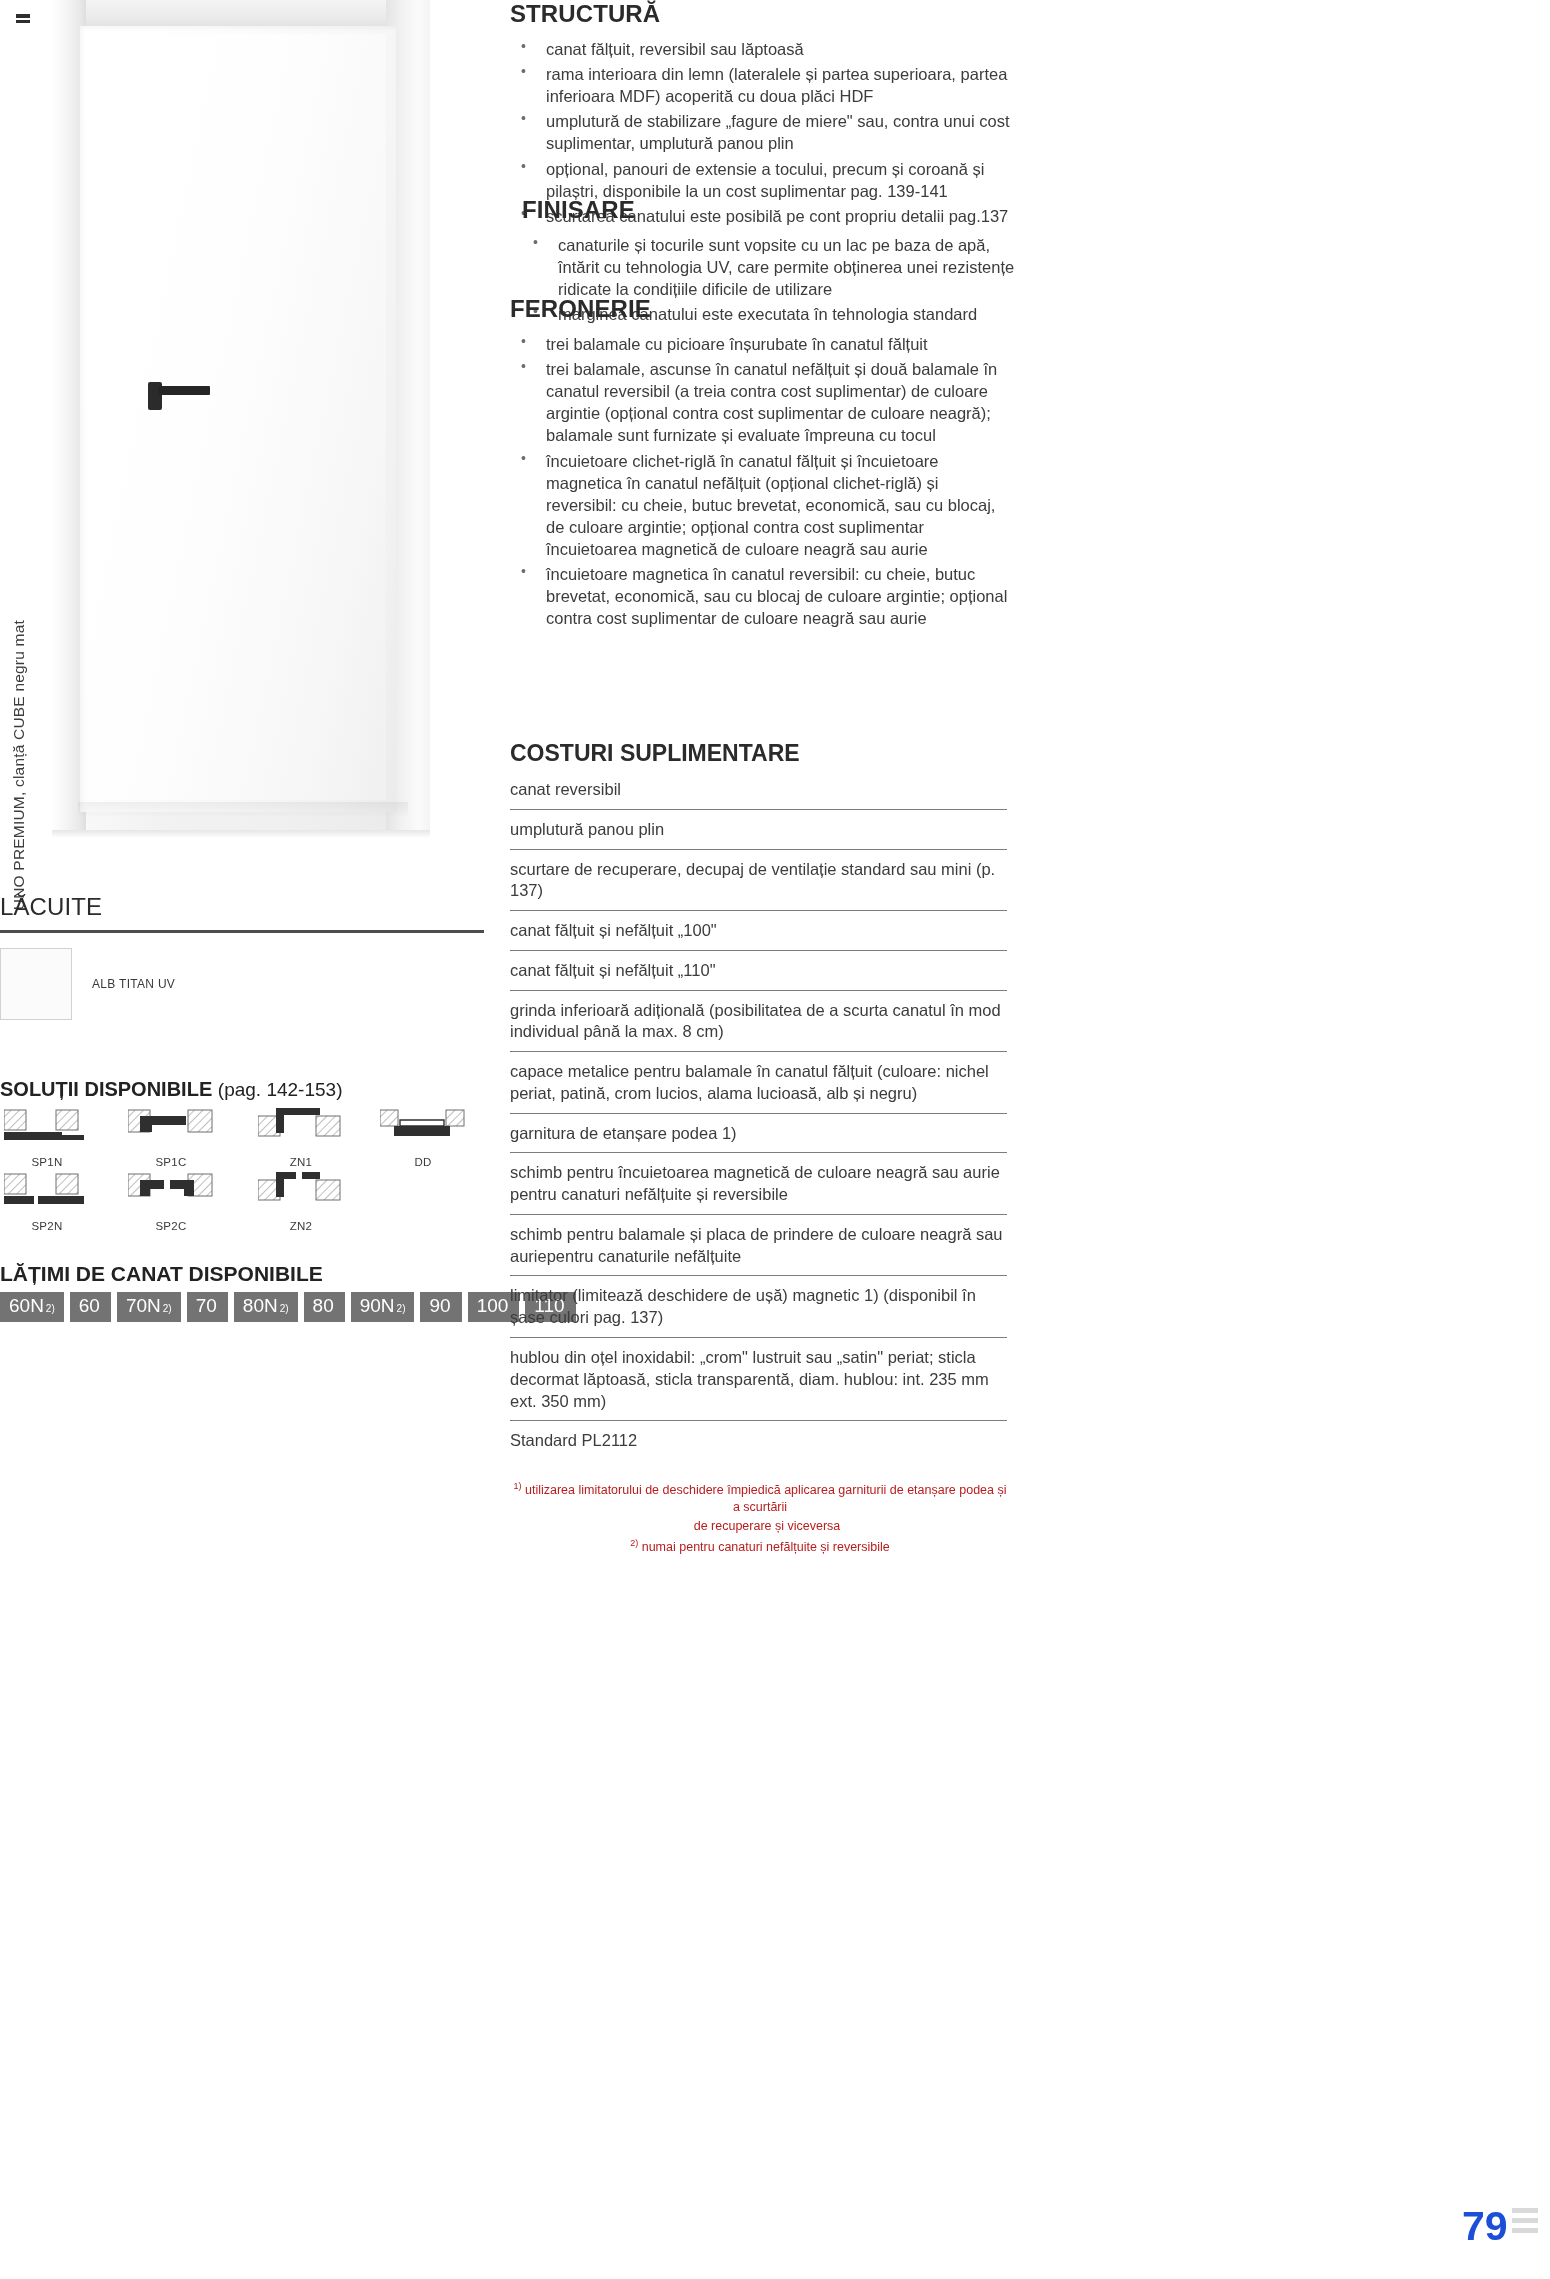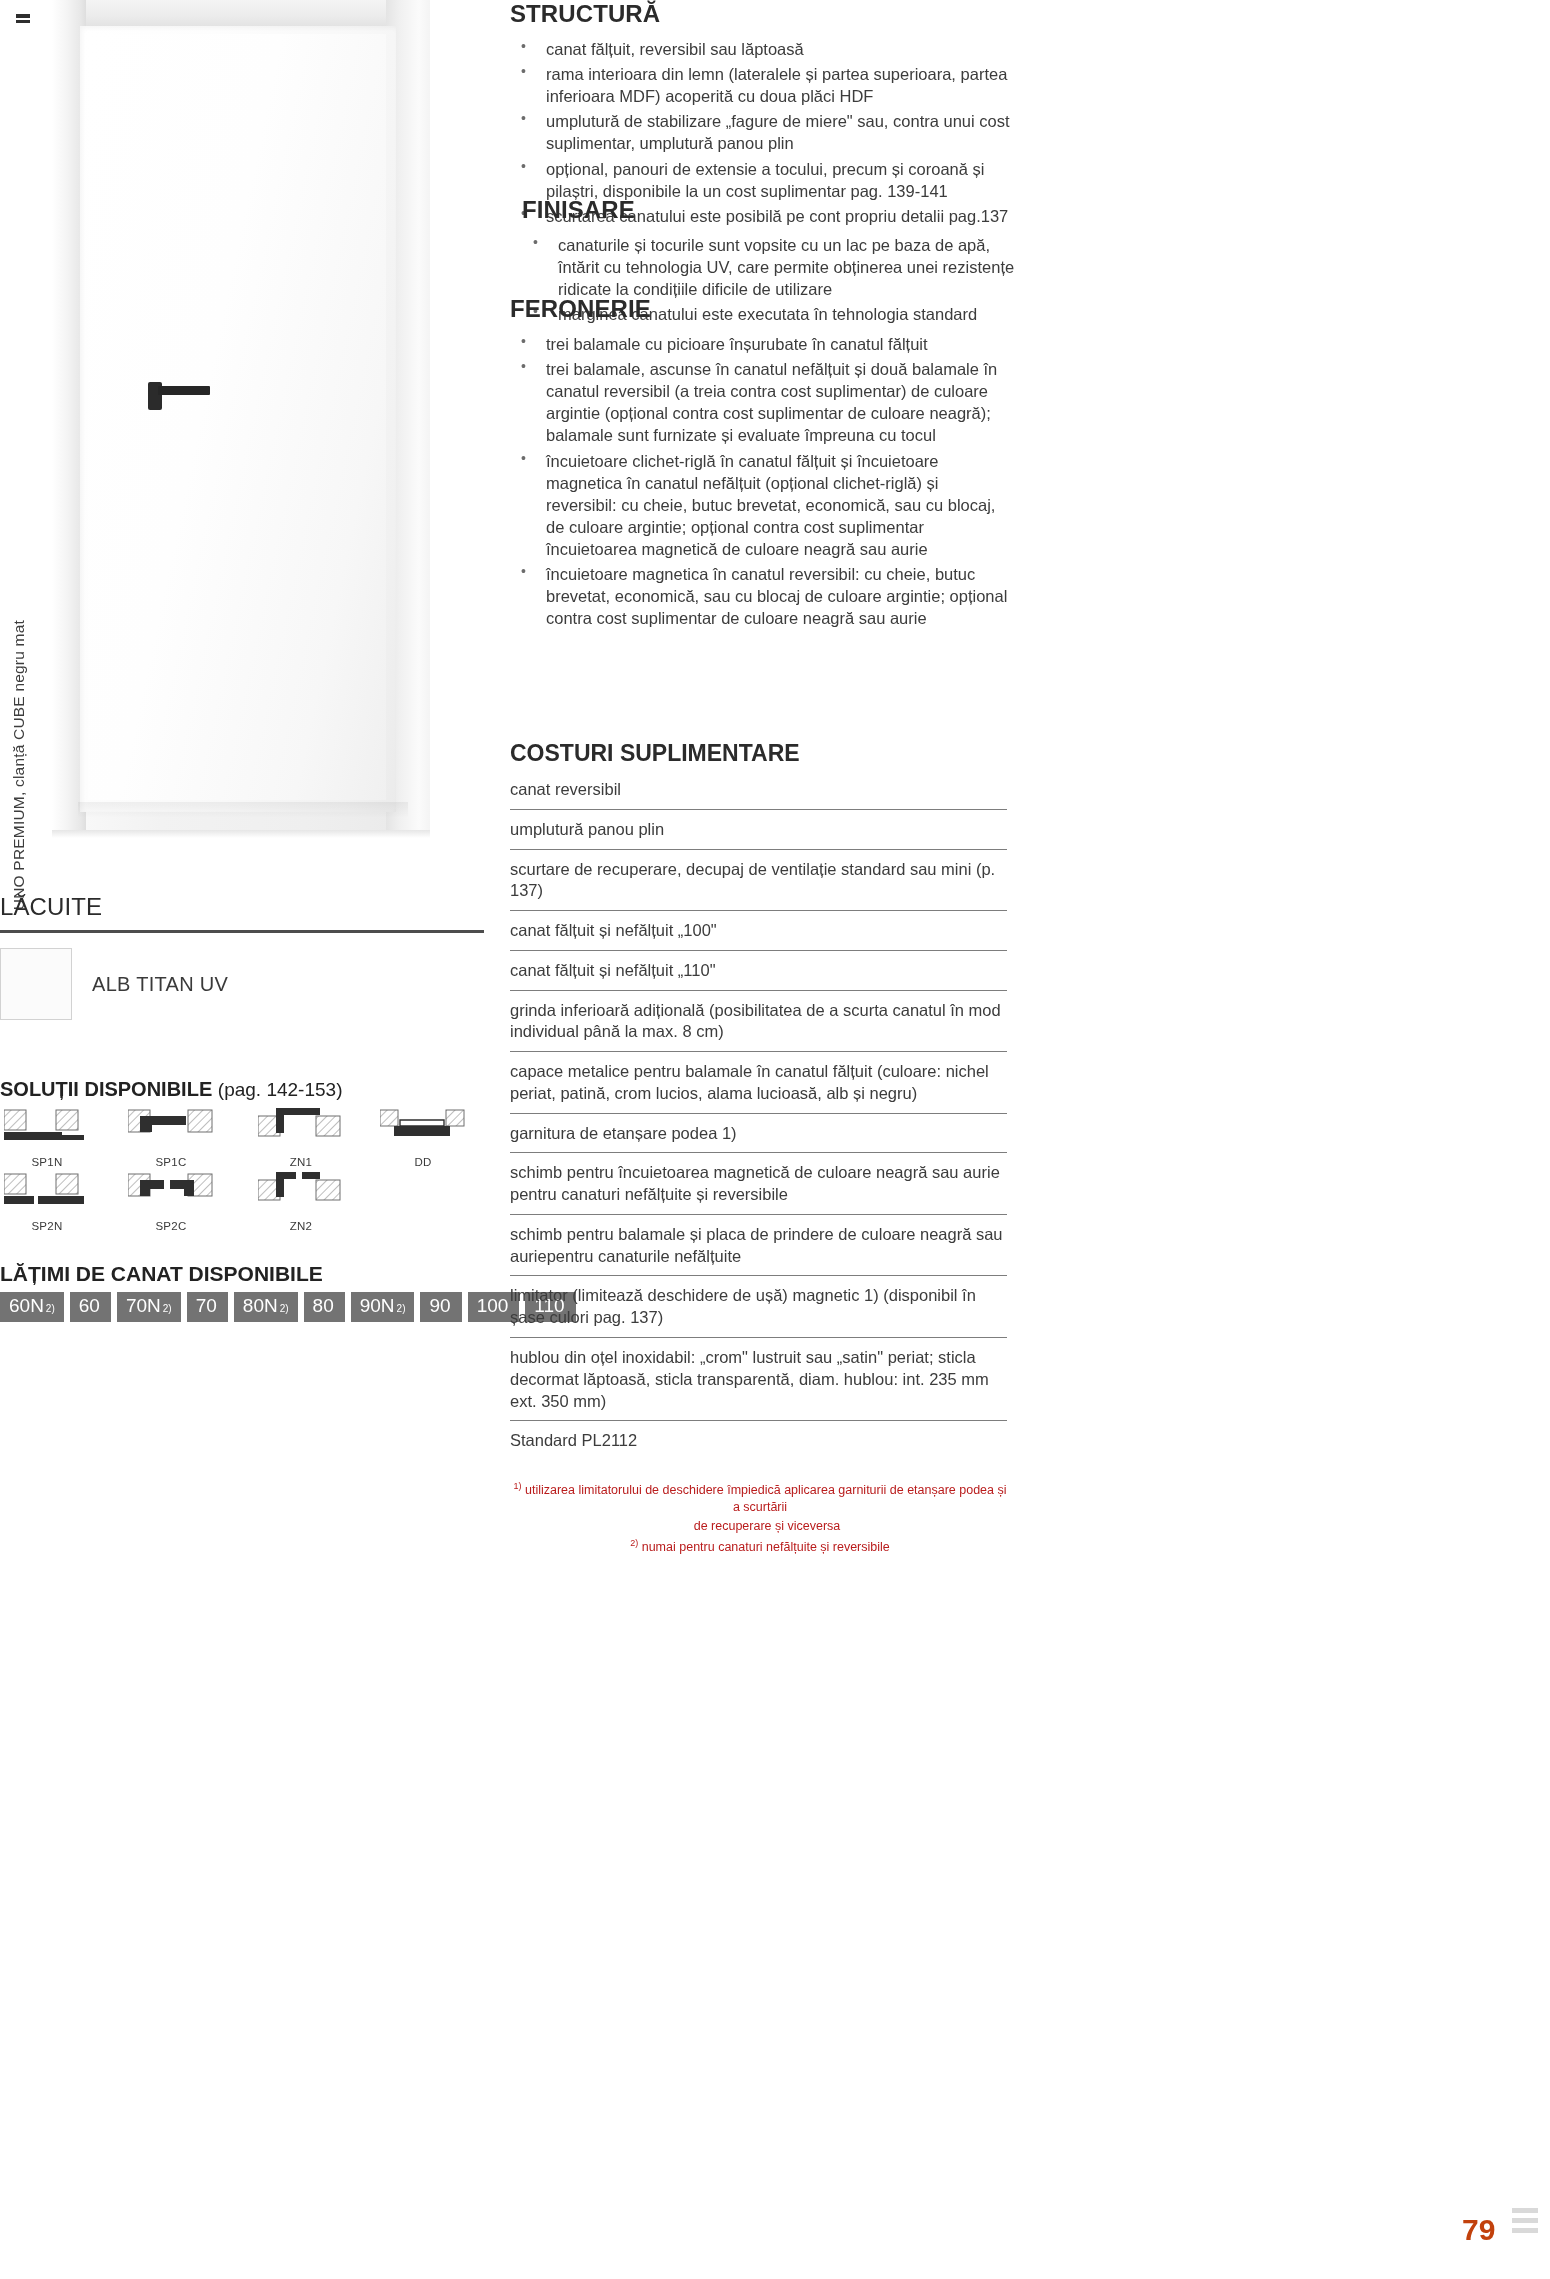--- a/index.html
+++ b/index.html
@@ -87,21 +87,21 @@
   .sec-head {
     font-size: 24px; font-weight: 400; color: #2b2b2b;
     letter-spacing: 0.1px;
   }
   .sec-rule { height: 2.5px; background: #4d4d4d; margin-top: 9px; }
   .swatch-row { position: absolute; left: 0; top: 948px; display: flex; align-items: center; }
   .swatch {
     width: 72px; height: 72px; background: #fbfbfb; border: 1px solid #d2d2d2;
   }
   .swatch-label {
-    margin-left: 20px; font-size: 20px; color: #3a3a3a; letter-spacing: 0.3px;
+    margin-left: 20px; font-size: 12px; color: #3a3a3a; letter-spacing: 0.3px;
   }
 
   
   .solutii-head {
     position: absolute; left: 0; top: 1078px;
     font-size: 20px; font-weight: 700; color: #222;
   }
   .solutii-head .sub { font-weight: 400; font-size: 19px; }
   .profiles { position: absolute; left: 0; top: 1108px; width: 484px; height: 130px; }
   .profile {
@@ -163,21 +163,21 @@
   
   .footnotes { position: absolute; left: 0; top: 1480px; width: 500px; }
   .fn {
     font-size: 12.5px; line-height: 1.35; color: #b91c1c; margin-bottom: 2px; text-align: center;
   }
   .fn sup { font-size: 9px; }
   .fn-indent { padding-left: 14px; }
 
   .pagenum {
     position: absolute; left: 1462px; top: 2203px;
-    font-size: 30px; font-weight: 700; color: #c2410c; margin-top: 10px;
+    font-size: 41px; font-weight: 700; color: #1d4ed8;
   }
   .page-mark {
     position: absolute; left: 1512px; top: 2208px;
     width: 26px; height: 30px;
     background: repeating-linear-gradient(180deg, #d9d9d9 0 5px, #ffffff 5px 10px);
   }
 </style>
 </head>
 <body>
 

